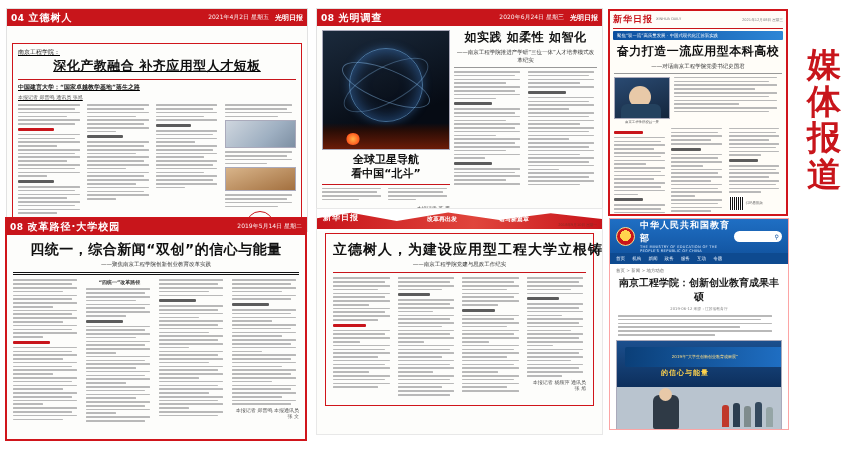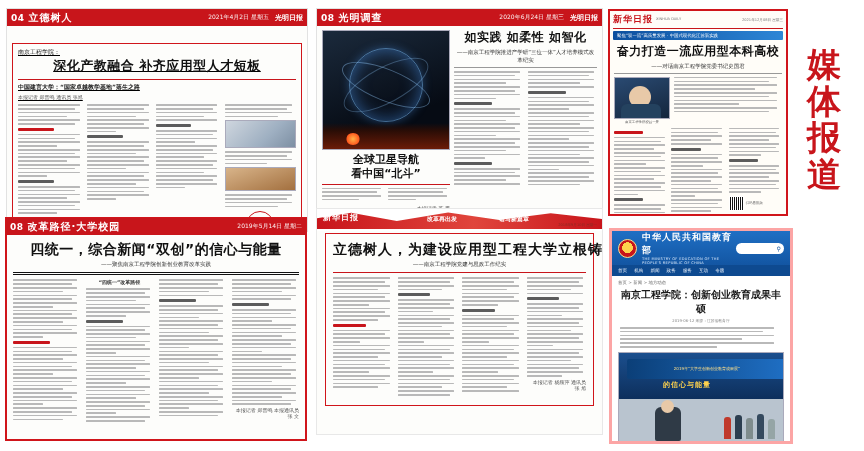--- a/index.html
+++ b/index.html
@@ -861,21 +861,21 @@
             <div class="txt w95"></div>
             <div class="txt w88"></div>
           <div class="txt w95"></div>
             <div class="txt w60"></div>
           <div class="byline" style="text-align:right">本报记者 杨频萍 通讯员 张 旭</div>
         </div>
       </div>
     </div>
   </div>
 
-  <div class="panel" style="left:609px; top:228px; width:178px; height:210px; border:3px solid #fca5a5;">
+  <div class="panel" style="left:609px; top:218px; width:178px; height:210px; border:1px solid #fca5a5;">
     <div class="site-header">
       <div class="site-emblem"></div>
       <div>
         <div class="site-name-cn">中华人民共和国教育部</div>
         <div class="site-name-en">THE MINISTRY OF EDUCATION OF THE PEOPLE'S REPUBLIC OF CHINA</div>
       </div>
       <div class="site-search">
         <span style="font-size:6px;color:#1356a3">⚲</span>
       </div>
     </div>

